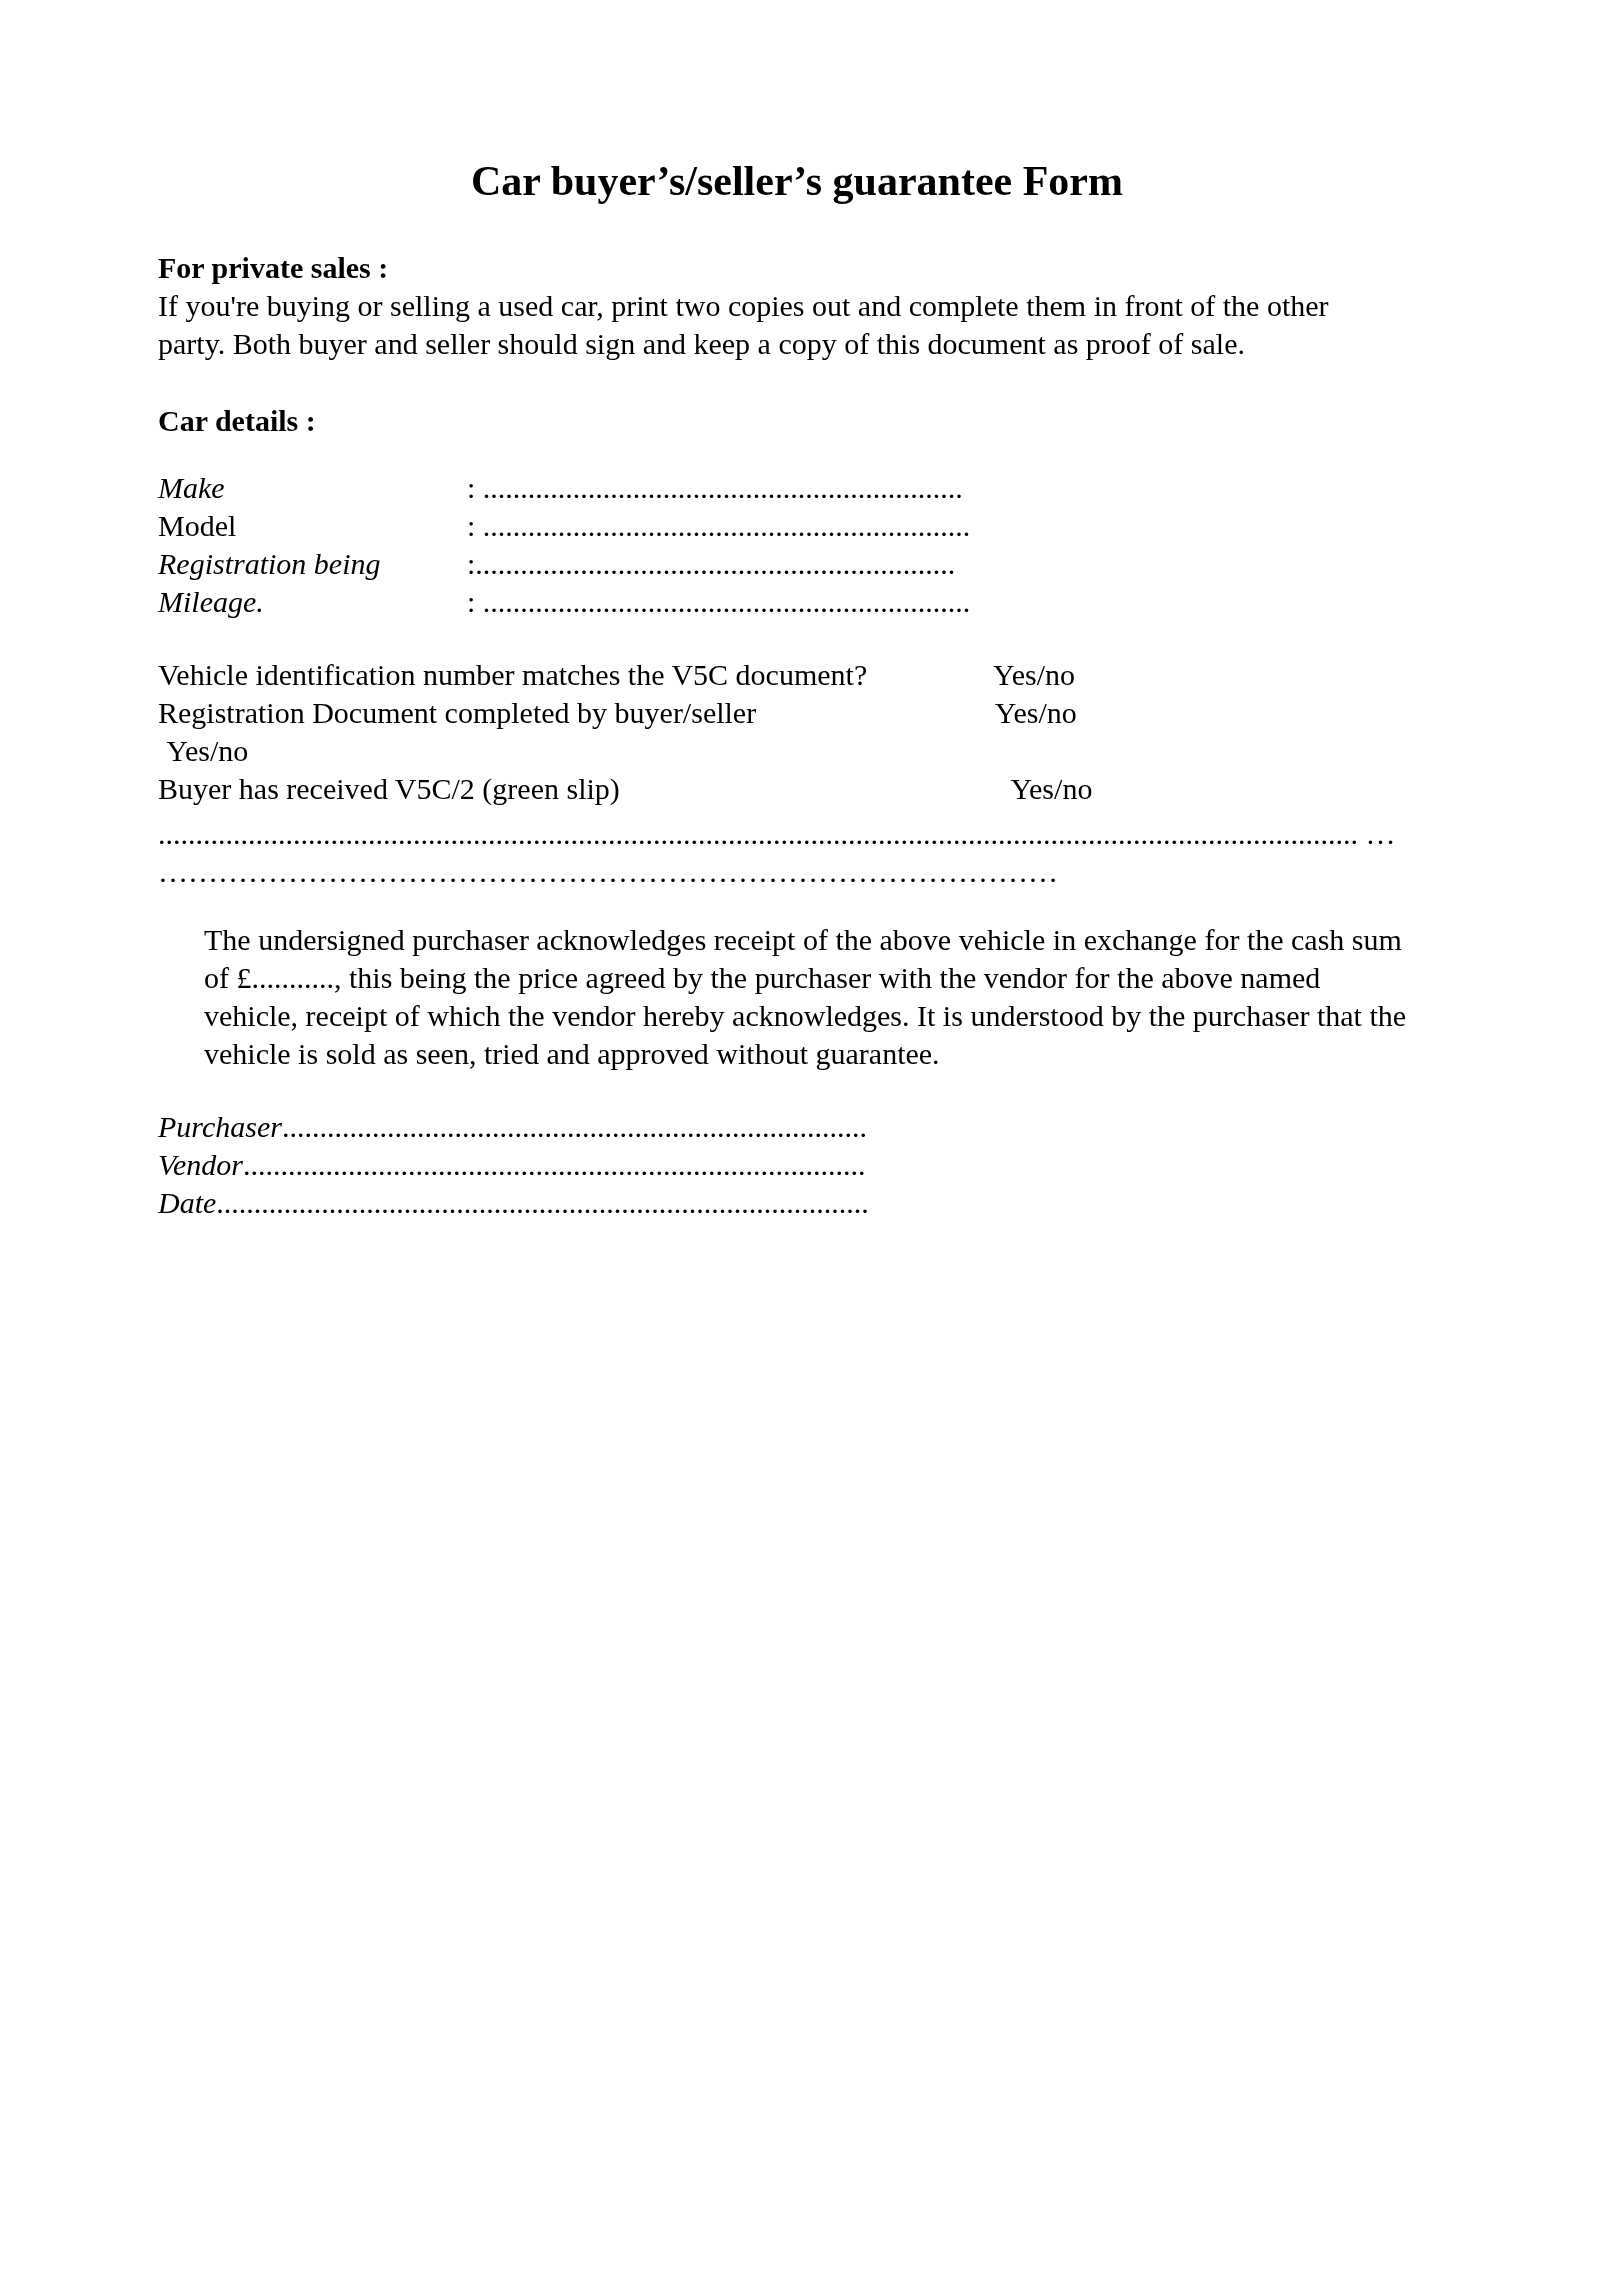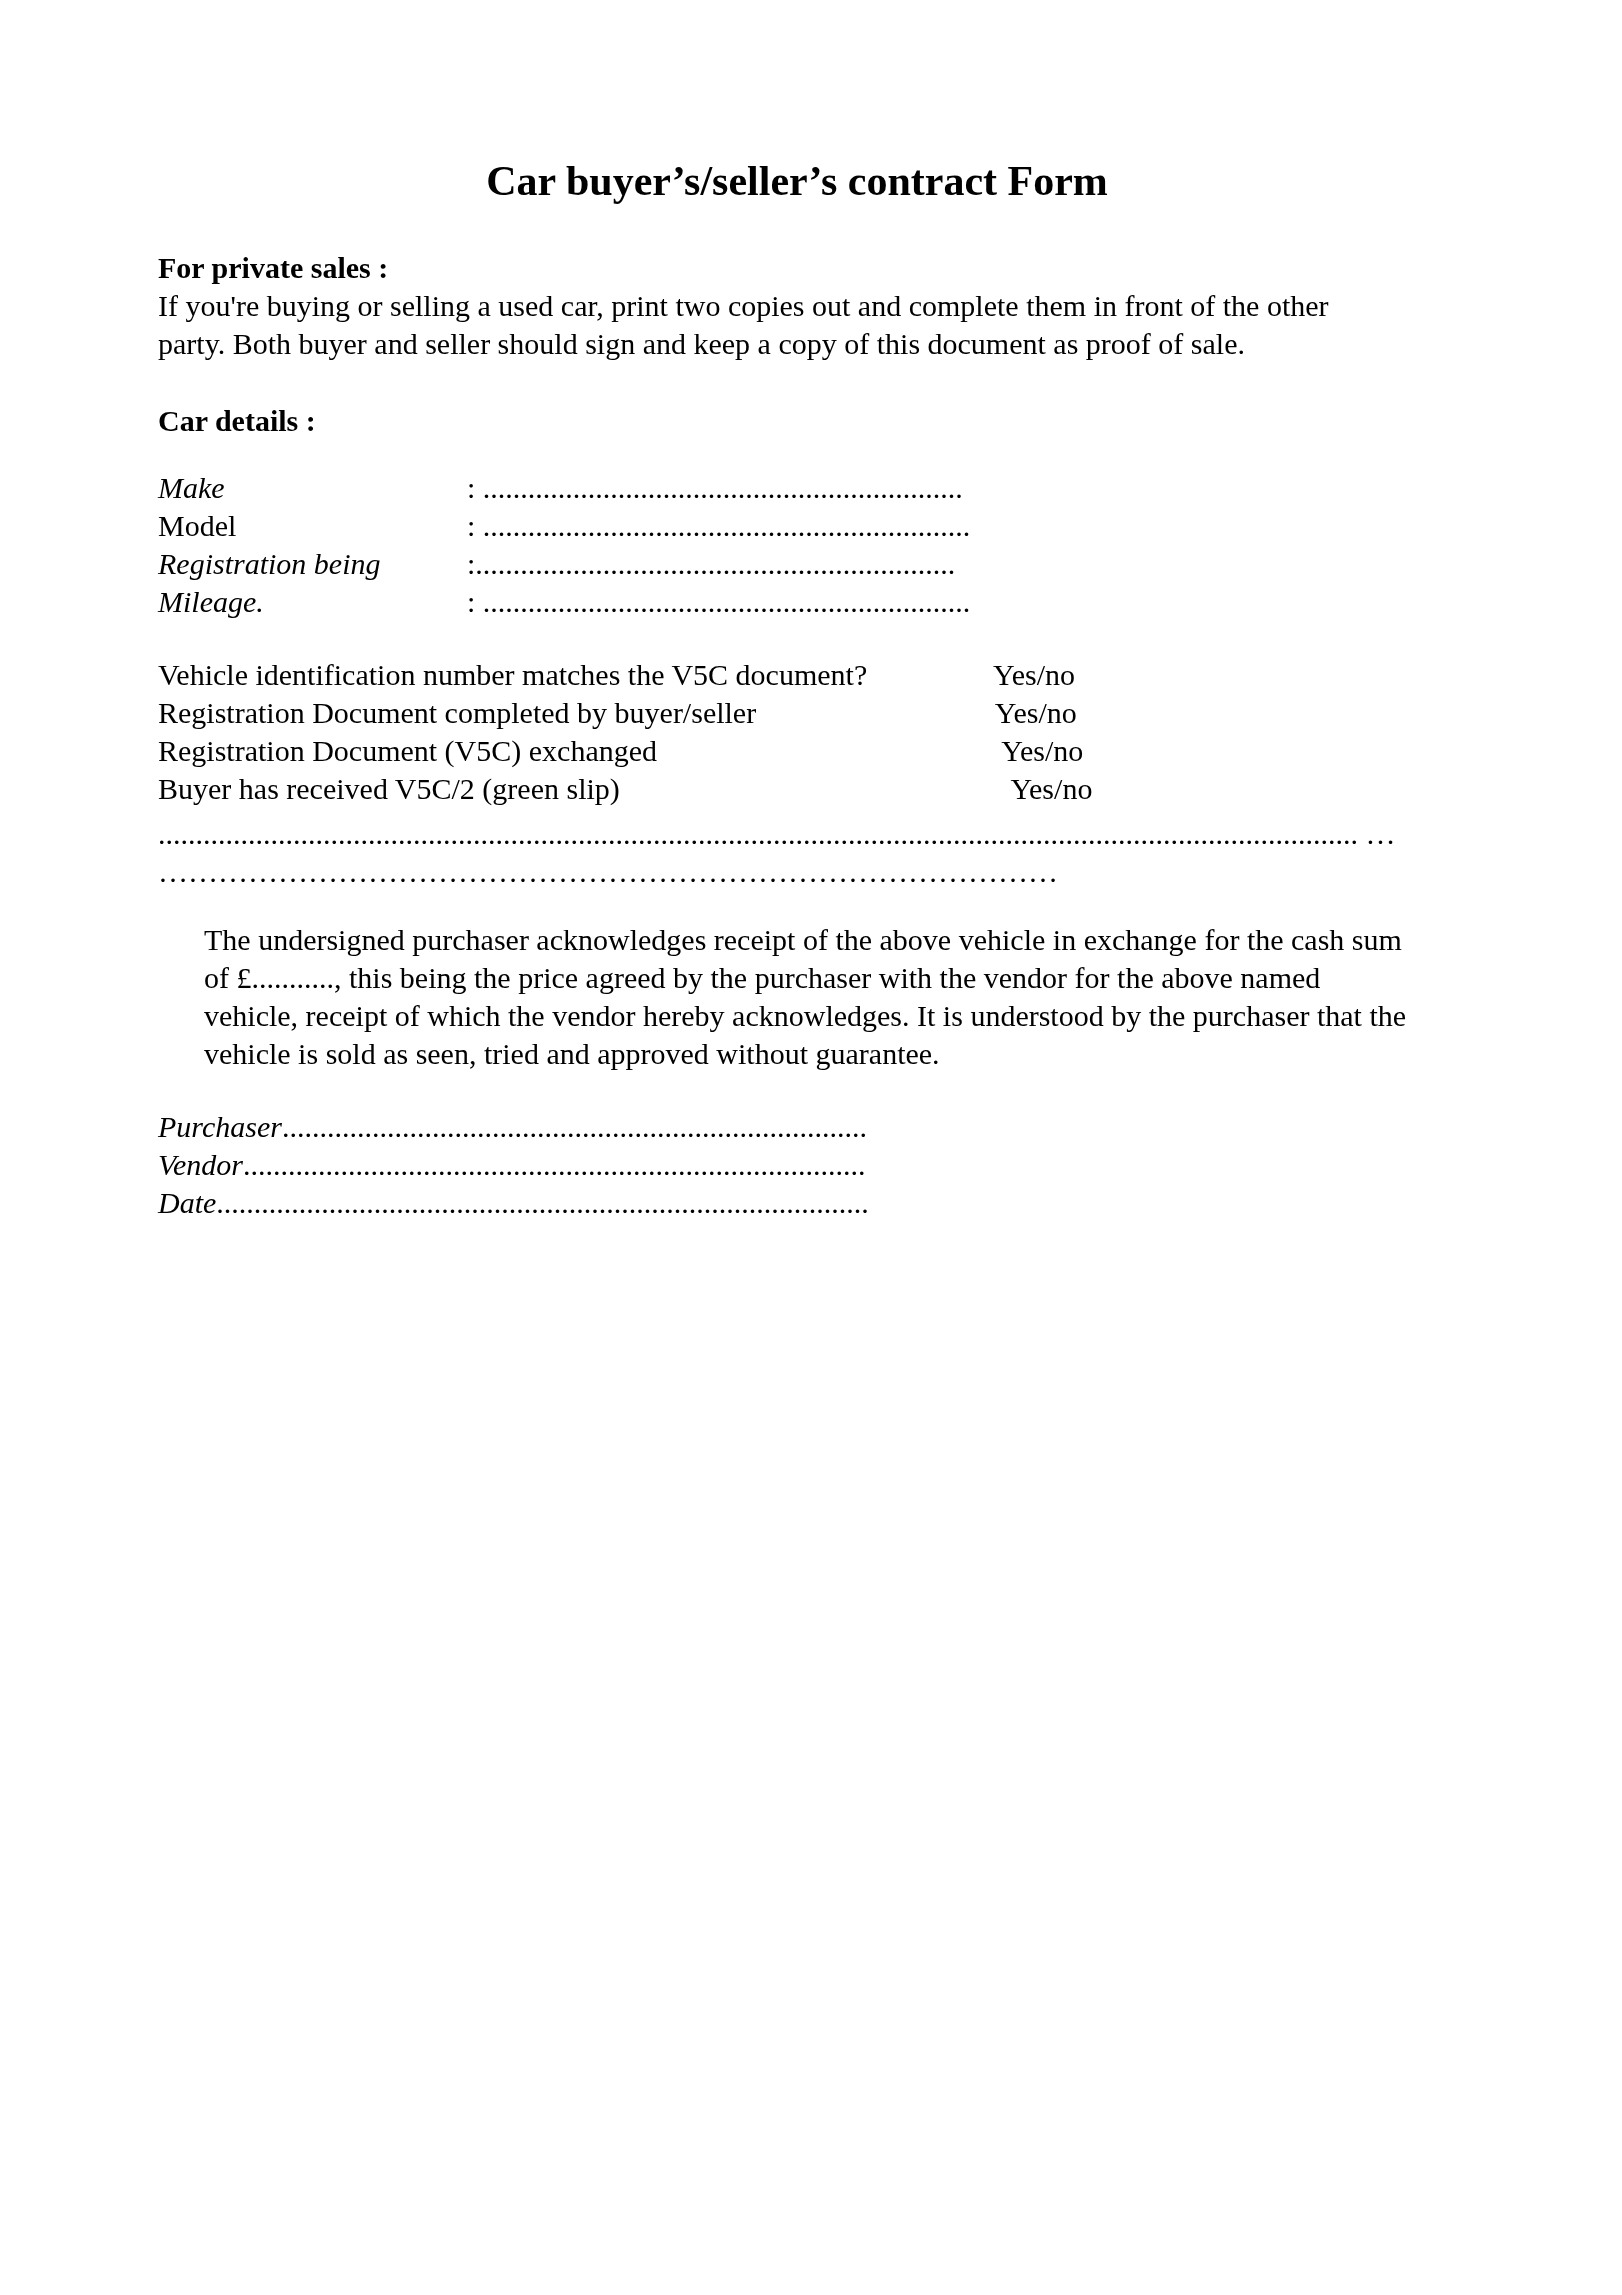--- a/index.html
+++ b/index.html
@@ -60,21 +60,21 @@
   .signatures { margin-top: 35px; }
   .signature-row { white-space: nowrap; font-style: italic; }
   .signature-dots { font-style: normal; }
 </style>
 </head>
 <body>
 
 <div class="page">
   <div class="content">
 
-    <div class="doc-title">Car buyer’s/seller’s contract Form</div>
+    <div class="doc-title">Car buyer’s/seller’s guarantee Form</div>
 
     <div class="section-heading intro-heading">For private sales :</div>
     <div class="intro-line">If you're buying or selling a used car, print two copies out and complete them in front of the other</div>
     <div class="intro-line">party. Both buyer and seller should sign and keep a copy of this document as proof of sale.</div>
 
     <div class="section-heading car-details-heading">Car details :</div>
 
     <div class="details-table">
       <div class="details-row">
         <span class="italic">Make</span>
@@ -97,21 +97,20 @@
     <div class="checklist">
       <div class="checklist-row">
         <span>Vehicle identification number matches the V5C document?</span>
         <span class="checklist-value">Yes/no</span>
       </div>
       <div class="checklist-row">
         <span>Registration Document completed by buyer/seller</span>
         <span class="checklist-value">Yes/no</span>
       </div>
       <div class="checklist-row">
-        <span>Registration Document (V5C) exchanged</span>
         <span class="checklist-value">Yes/no</span>
       </div>
       <div class="checklist-row">
         <span>Buyer has received V5C/2 (green slip)</span>
         <span class="checklist-value">Yes/no</span>
       </div>
     </div>
 
     <div class="notes-line1">................................................................................................................................................................ …</div>
     <div class="notes-line2">………………………………………………………………………………</div>

